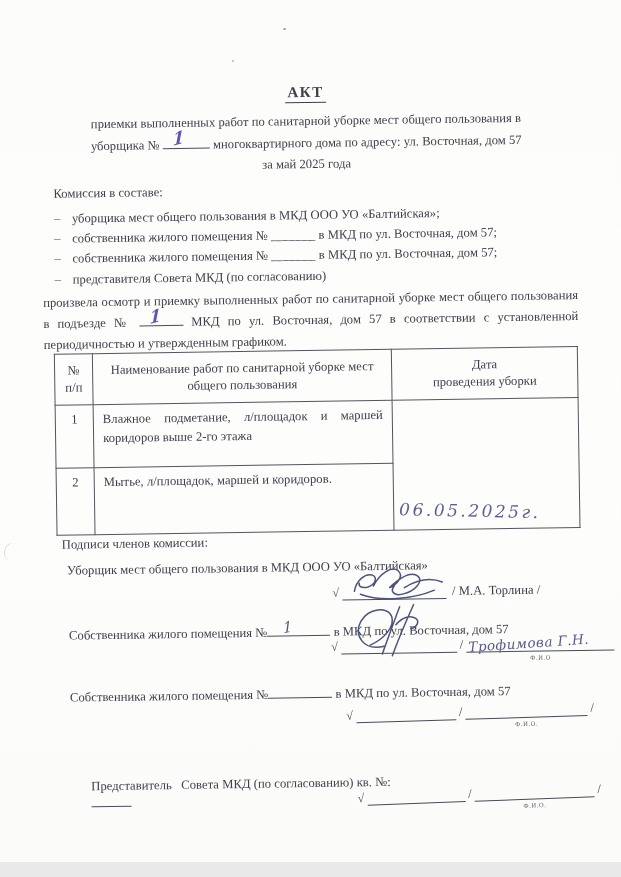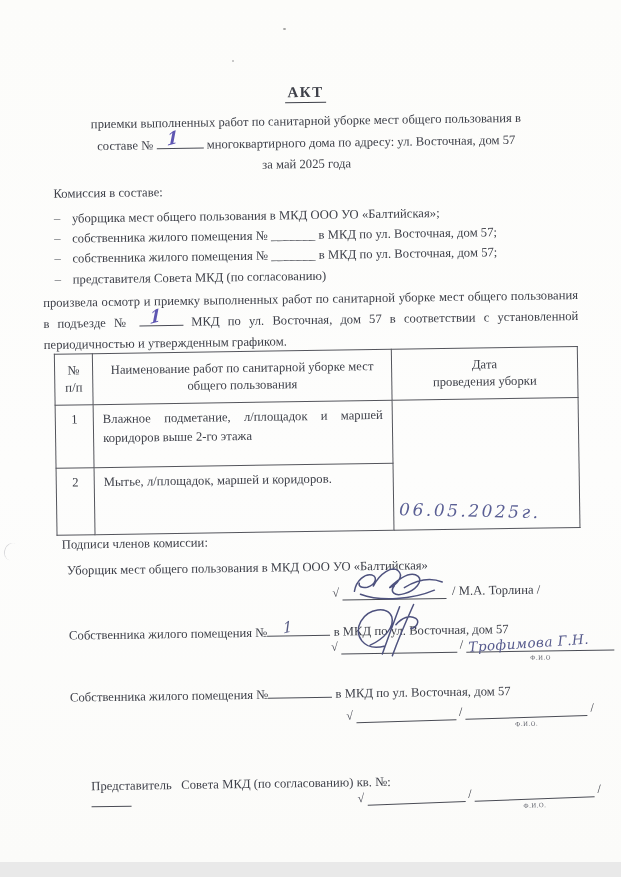--- a/index.html
+++ b/index.html
@@ -82,21 +82,21 @@
 <div class="sheet">
   <div class="content">
 
     <div class="abs title-wrap">
       <span class="title-text">АКТ</span>
     </div>
 
     <div class="abs intro">
       <div>приемки выполненных работ по санитарной уборке мест общего пользования в</div>
       <div>
-        <span>составе №</span>
+        <span>уборщика №</span>
         <span class="blank" style="width:47px;"><span class="hw hw-one-blue">1</span></span>
         <span>многоквартирного дома по адресу: ул. Восточная, дом 57</span>
       </div>
       <div>за май 2025 года</div>
     </div>
 
     <div class="abs comm-heading">Комиссия в составе:</div>
 
     <div class="abs members">
       <div class="member">

